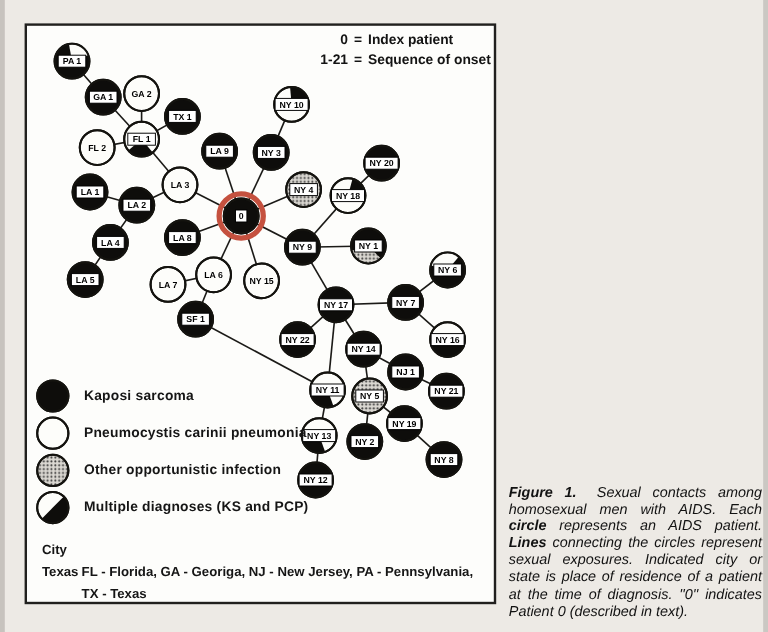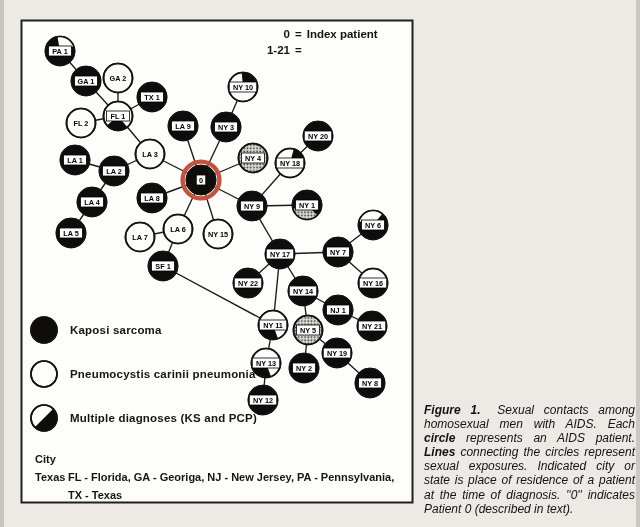--- a/index.html
+++ b/index.html
@@ -5,21 +5,21 @@
   html,body{margin:0;padding:0;background:#eae7e2;}
   .page{position:relative;width:640px;height:527px;background:#edeae5;overflow:hidden;
         font-family:"Liberation Sans",sans-serif;}
   #net{position:absolute;left:0;top:0;}
   .scan-strip-left{position:absolute;left:0;top:0;width:4px;height:100%;background:#a7a39e;opacity:.55;}
   .scan-strip-right{position:absolute;right:0;top:0;width:4px;height:100%;background:#aaa6a1;opacity:.5;}
   .hdr{position:absolute;left:250px;top:26px;font-size:11.5px;font-weight:bold;color:#131313;}
   .hdr-row{display:flex;line-height:16px;white-space:nowrap;}
   .hdr-row .num{width:40px;text-align:right;}
   .hdr-row .eq{margin:0 5px;}
-  .legend{position:absolute;left:29px;top:315px;display:flex;flex-direction:column;gap:14px;}
+  .legend{position:absolute;left:29px;top:315px;display:flex;flex-direction:column;gap:1px;}
   .legend-row{display:flex;align-items:center;height:30px;}
   .legend-label{margin-left:11px;font-size:11.5px;font-weight:bold;color:#151515;letter-spacing:.2px;white-space:nowrap;}
   .footnotes{position:absolute;left:35px;top:452px;font-size:11px;font-weight:bold;color:#151515;}
   .foot-row{display:flex;line-height:14.5px;margin-bottom:3.5px;white-space:nowrap;}
   .foot-label{width:33px;flex:none;}
   .caption{position:absolute;left:424px;top:403px;width:211px;font-size:12px;font-style:italic;
            line-height:14.1px;text-align:justify;color:#121212;}
   .cap-bold{font-weight:bold;}
   .cap-label{margin-right:7px;}
 </style>
@@ -327,20 +327,21 @@
 
   <div class="hdr">
     <div class="hdr-row">
       <span class="num">0</span>
       <span class="eq">=</span>
       <span>Index patient</span>
     </div>
     <div class="hdr-row">
       <span class="num">1-21</span>
       <span class="eq">=</span>
+      <span>Sequence of onset</span>
     </div>
   </div>
 
   <div class="legend">
     <div class="legend-row">
       <svg class="legend-icon" width="30" height="30" viewBox="0 0 30 30">
           <defs>
             <pattern id="ldots0" width="3.2" height="3.2" patternUnits="userSpaceOnUse">
               <rect x="0" y="0" width="3.2" height="3.2" fill="#dbd8d2"></rect>
               <circle cx="1.1" cy="1.1" r="0.85" fill="#3c3c3c"></circle>
@@ -360,20 +361,33 @@
             </pattern>
           </defs>
           <circle cx="15" cy="15" r="13" fill="#fdfdfa" stroke="#14130f" stroke-width="1.7"></circle>
           <circle cx="15" cy="15" r="13" fill="none" stroke="#14130f" stroke-width="1.7"></circle>
         </svg>
       <span class="legend-label">Pneumocystis carinii pneumonia</span>
     </div>
     <div class="legend-row">
       <svg class="legend-icon" width="30" height="30" viewBox="0 0 30 30">
           <defs>
+            <pattern id="ldots2" width="3.2" height="3.2" patternUnits="userSpaceOnUse">
+              <rect x="0" y="0" width="3.2" height="3.2" fill="#dbd8d2"></rect>
+              <circle cx="1.1" cy="1.1" r="0.85" fill="#3c3c3c"></circle>
+            </pattern>
+          </defs>
+          <circle cx="15" cy="15" r="13" fill="url(#ldots2)" stroke="#14130f" stroke-width="1.7"></circle>
+          <circle cx="15" cy="15" r="13" fill="none" stroke="#14130f" stroke-width="1.7"></circle>
+        </svg>
+      <span class="legend-label">Other opportunistic infection</span>
+    </div>
+    <div class="legend-row">
+      <svg class="legend-icon" width="30" height="30" viewBox="0 0 30 30">
+          <defs>
             <pattern id="ldots3" width="3.2" height="3.2" patternUnits="userSpaceOnUse">
               <rect x="0" y="0" width="3.2" height="3.2" fill="#dbd8d2"></rect>
               <circle cx="1.1" cy="1.1" r="0.85" fill="#3c3c3c"></circle>
             </pattern>
           </defs>
           <circle cx="15" cy="15" r="13" fill="#fdfdfa" stroke="#14130f" stroke-width="1.7"></circle>
           <path d="M 15 15 L 23.98 6.02 A 12.7 12.7 0 0 1 6.02 23.98 Z" fill="#0e0d0b"></path>
           <circle cx="15" cy="15" r="13" fill="none" stroke="#14130f" stroke-width="1.7"></circle>
         </svg>
       <span class="legend-label">Multiple diagnoses (KS and PCP)</span>

